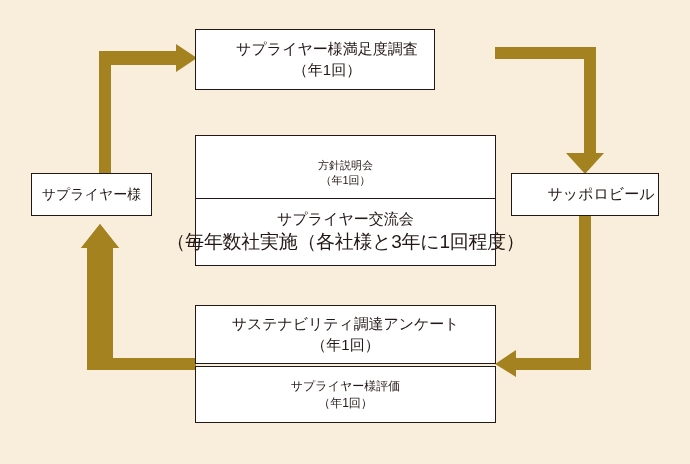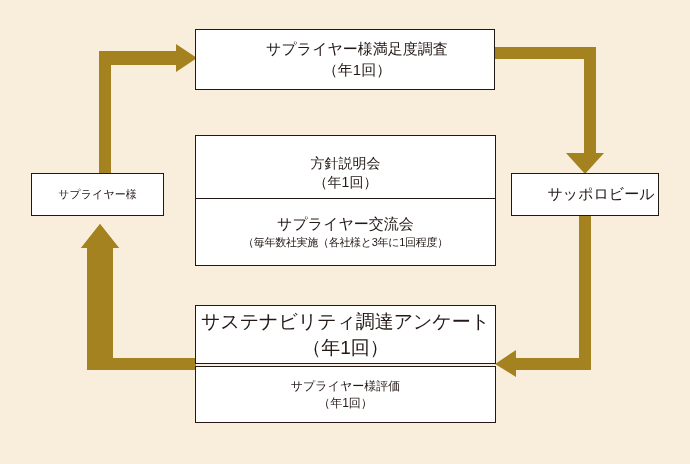--- a/index.html
+++ b/index.html
@@ -42,71 +42,71 @@
     z-index: 3;
   }
   .node .line {
     display: block;
     white-space: nowrap;
   }
   
   #node-supplier {
     left: 31px;
     top: 173px;
-    width: 133px;
+    width: 121px;
     height: 43px;
-    font-size: 11px;
+    font-size: 14px;
   }
   #node-sapporo {
     left: 511px;
     top: 173px;
     width: 148px;
     height: 43px;
     font-size: 15px;
     padding-left: 32px;
   }
   
   #node-satisfaction {
     left: 195px;
     top: 29px;
-    width: 300px;
+    width: 240px;
     height: 61px;
     font-size: 15px;
     padding-left: 24px;
   }
   #node-policy {
     left: 195px;
     top: 135px;
     width: 301px;
     height: 76px;
-    font-size: 14px;
+    font-size: 11px;
   }
   #node-exchange {
     left: 195px;
     top: 198px;
     width: 301px;
     height: 68px;
     font-size: 15px;
   }
   #node-questionnaire {
     left: 195px;
     top: 305px;
     width: 301px;
     height: 59px;
-    font-size: 19px;
+    font-size: 15px;
   }
   #node-evaluation {
     left: 195px;
     top: 366px;
     width: 301px;
     height: 57px;
     font-size: 12px;
   }
   #node-exchange .line.sub {
-    font-size: 11px;
+    font-size: 19px;
     letter-spacing: -0.3px;
   }
   #node-questionnaire .line.main {
     letter-spacing: -0.1px;
   }
 </style>
 </head>
 <body>
 
 <div id="diagram">

